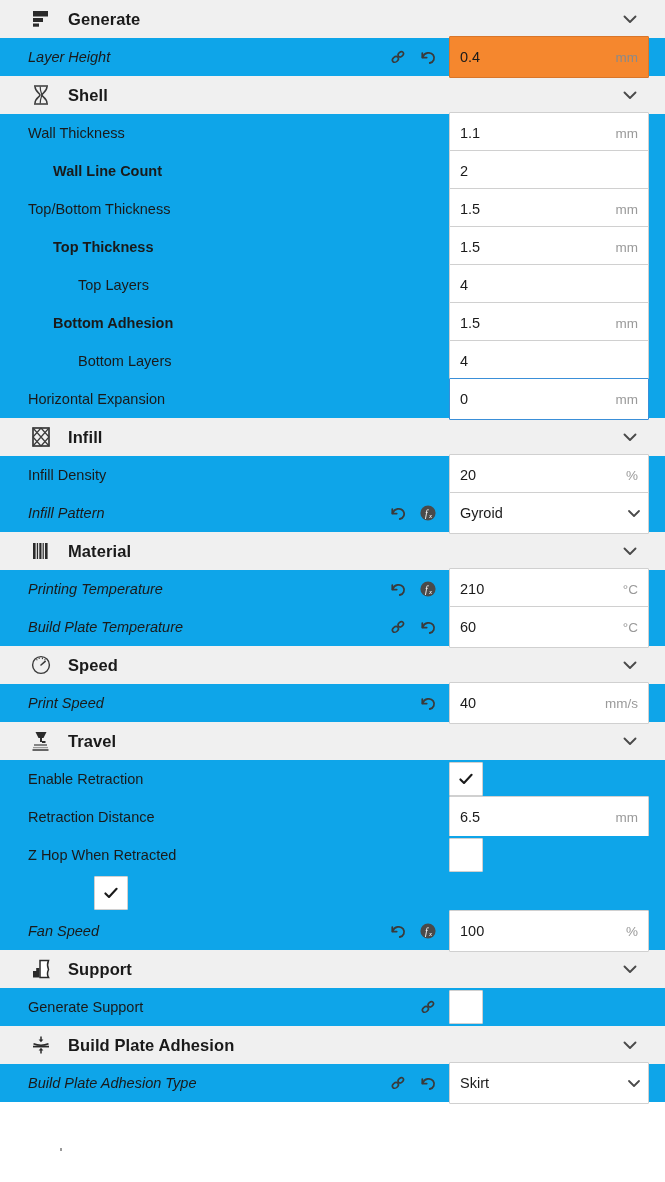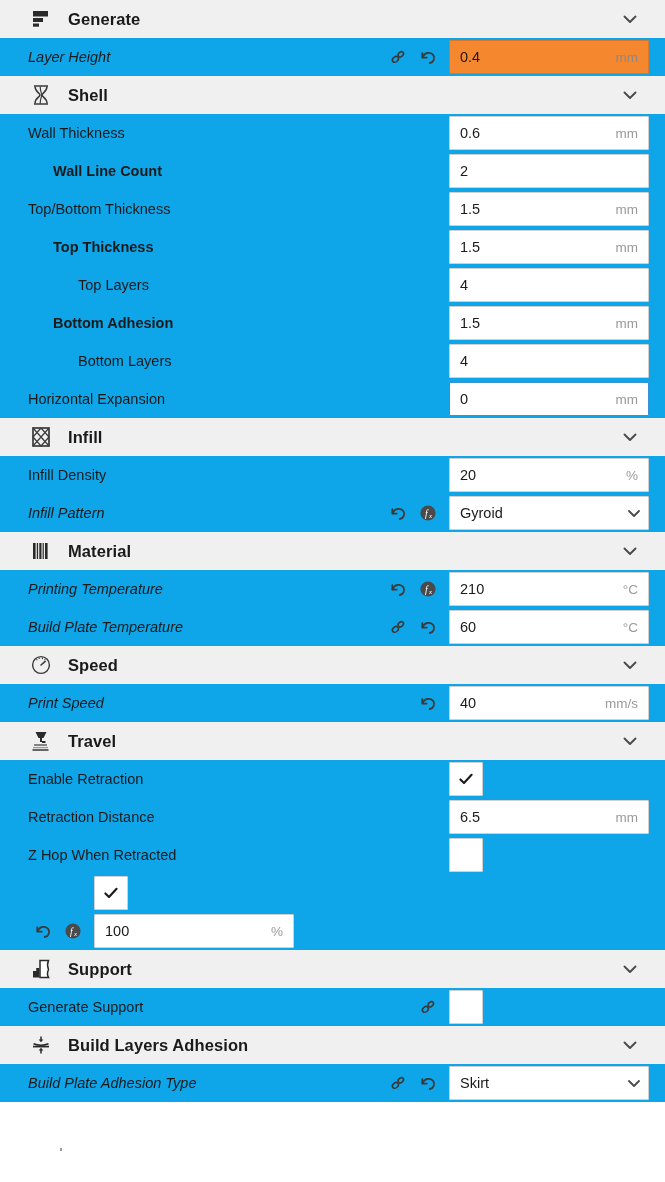--- a/index.html
+++ b/index.html
@@ -82,21 +82,21 @@
     height: 24px;
     flex: 0 0 30px;
     display: flex;
     align-items: center;
     justify-content: center;
   }
 
   
   .value-box {
     width: 200px;
-    height: 34px;
+    height: 42px;
     flex: 0 0 200px;
     margin-left: 6px;
     border: 1px solid #d0d0d0;
     background: #ffffff;
     box-sizing: border-box;
     display: flex;
     align-items: center;
     padding: 0 10px;
     border-radius: 1px;
   }
@@ -208,21 +208,21 @@
         <svg xmlns="http://www.w3.org/2000/svg" width="18" height="18" viewBox="0 0 18 18">
           <path d="M3.5 6.5 L9 12 L14.5 6.5" fill="none" stroke="#4a4a4a" stroke-width="1.9" stroke-linecap="round" stroke-linejoin="round"></path>
         </svg>
       </span>
     </div>
     <div class="set-row">
       <span class="set-label">Wall Thickness</span>
       <span class="icon-slot"></span>
       <span class="icon-slot"></span>
       <div class="value-box">
-        <span class="value-text">0.6</span>
+        <span class="value-text">1.1</span>
         <span class="value-unit">mm</span>
       </div>
     </div>
     <div class="set-row">
       <span class="set-label indent1">Wall Line Count</span>
       <span class="icon-slot"></span>
       <span class="icon-slot"></span>
       <div class="value-box">
         <span class="value-text">2</span>
       </div>
@@ -466,20 +466,21 @@
       <span class="check-box">
         <span style="display: flex;">
           <svg xmlns="http://www.w3.org/2000/svg" width="18" height="18" viewBox="0 0 18 18">
             <path d="M3.4 9.4 L7 13 L14.6 4.8" fill="none" stroke="#1a1a1a" stroke-width="2.1" stroke-linecap="round" stroke-linejoin="round"></path>
           </svg>
         </span>
       </span>
       <span class="spacer166"></span>
     </div>
     <div class="set-row">
+      <span class="set-label italic">Fan Speed</span>
       <span class="icon-slot">
         <svg xmlns="http://www.w3.org/2000/svg" width="20" height="20" viewBox="0 0 20 20">
           <path d="M4.3 6.2 V10.6 H8.7" fill="none" stroke="#3a3a3a" stroke-width="1.8" stroke-linecap="round" stroke-linejoin="round"></path>
           <path d="M4.6 10.2 C6.4 5.6, 12.6 4.3, 15.2 8.0 C17.3 11.0, 15.7 15.2, 11.8 16.0" fill="none" stroke="#3a3a3a" stroke-width="1.8" stroke-linecap="round"></path>
         </svg>
       </span>
       <span class="icon-slot">
         <svg xmlns="http://www.w3.org/2000/svg" width="20" height="20" viewBox="0 0 20 20">
           <circle cx="10" cy="10" r="7.6" fill="#4a4a4a"></circle>
           <text x="8.4" y="14.1" font-family="Liberation Serif, serif" font-style="italic" font-size="9.5" fill="#ffffff" text-anchor="middle">f</text>
@@ -523,21 +524,21 @@
       <span class="cat-icon">
         <svg xmlns="http://www.w3.org/2000/svg" width="24" height="24" viewBox="0 0 24 24">
           <path d="M12 3.5 V7.5" stroke="#2a2a2a" stroke-width="1.5"></path>
           <path d="M9.6 6.5 L12 9.2 L14.4 6.5 Z" fill="#2a2a2a"></path>
           <path d="M4.5 10.8 C9 12.6, 15 12.6, 19.5 10.8" stroke="#2a2a2a" stroke-width="1.5" fill="none"></path>
           <path d="M4 13.6 H20" stroke="#2a2a2a" stroke-width="1.7"></path>
           <path d="M12 20.5 V16.5" stroke="#2a2a2a" stroke-width="1.5"></path>
           <path d="M9.6 17.5 L12 14.8 L14.4 17.5 Z" fill="#2a2a2a"></path>
         </svg>
       </span>
-      <span class="cat-label">Build Layers Adhesion</span>
+      <span class="cat-label">Build Plate Adhesion</span>
       <span class="chev">
         <svg xmlns="http://www.w3.org/2000/svg" width="18" height="18" viewBox="0 0 18 18">
           <path d="M3.5 6.5 L9 12 L14.5 6.5" fill="none" stroke="#4a4a4a" stroke-width="1.9" stroke-linecap="round" stroke-linejoin="round"></path>
         </svg>
       </span>
     </div>
     <div class="set-row">
       <span class="set-label italic">Build Plate Adhesion Type</span>
       <span class="icon-slot">
         <svg xmlns="http://www.w3.org/2000/svg" width="20" height="20" viewBox="0 0 20 20">

